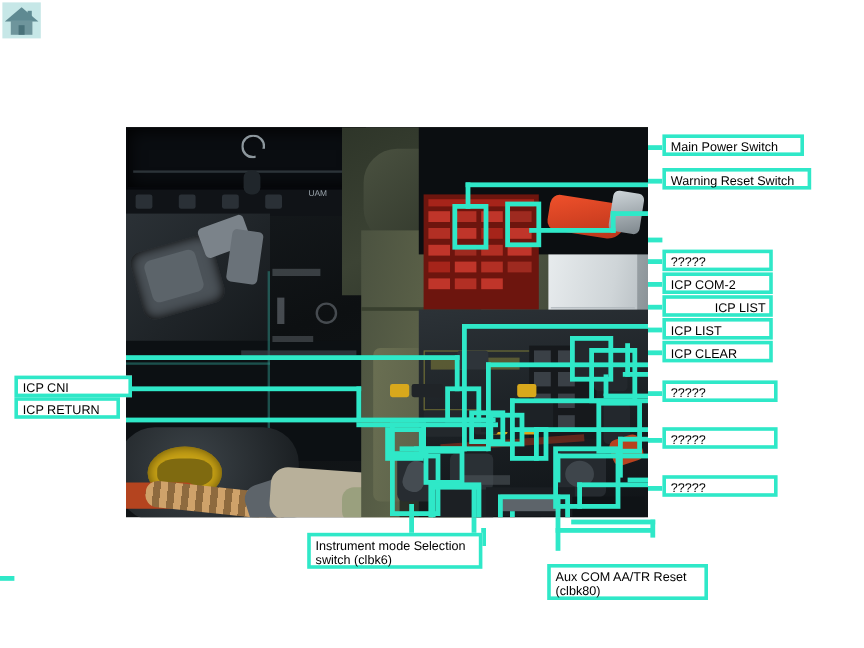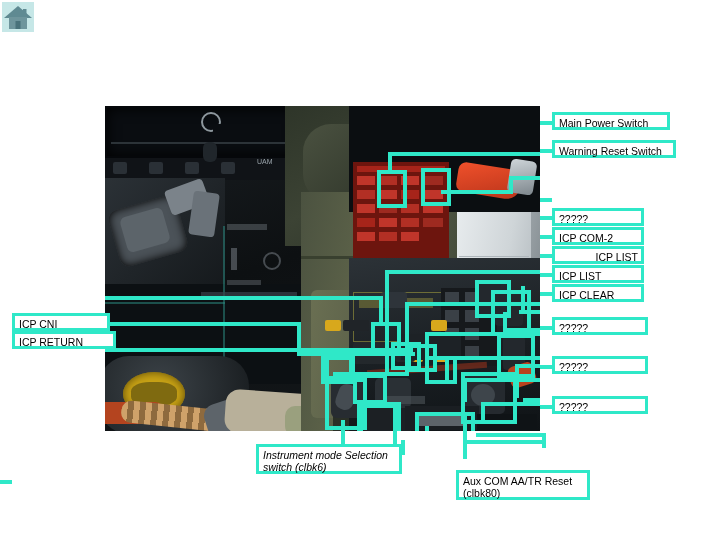--- a/index.html
+++ b/index.html
@@ -324,20 +324,20 @@
   <div class="lbl" style="left:552px;top:227px;width:92px;height:18px;">ICP COM-2</div>
   <div class="lbl" style="left:552px;top:246px;width:92px;height:18px;text-align:right;">ICP LIST</div>
   <div class="lbl" style="left:552px;top:265px;width:92px;height:18px;">ICP LIST</div>
   <div class="lbl" style="left:552px;top:284px;width:92px;height:18px;">ICP CLEAR</div>
 
   <div class="lbl" style="left:552px;top:317px;width:96px;height:18px;">?????</div>
   <div class="lbl" style="left:552px;top:356px;width:96px;height:18px;">?????</div>
   <div class="lbl" style="left:552px;top:396px;width:96px;height:18px;">?????</div>
 
   <div class="lbl" style="left:12px;top:313px;width:98px;height:18px;">ICP CNI (up+dwn)</div>
-  <div class="lbl" style="left:12px;top:331px;width:104px;height:18px;">ICP RETURN</div>
-
-  <div class="lbl" style="left:256px;top:444px;width:146px;height:30px;font-style:italic;">Instrument mode Selection
+  <div class="lbl" style="left:12px;top:331px;width:88px;height:18px;">ICP RETURN</div>
+
+  <div class="lbl" style="left:256px;top:444px;width:146px;height:30px;">Instrument mode Selection
 switch (clbk6)</div>
   <div class="lbl" style="left:456px;top:470px;width:134px;height:30px;">Aux COM AA/TR Reset
 (clbk80)</div>
 
 </div>
 
 </body></html>

